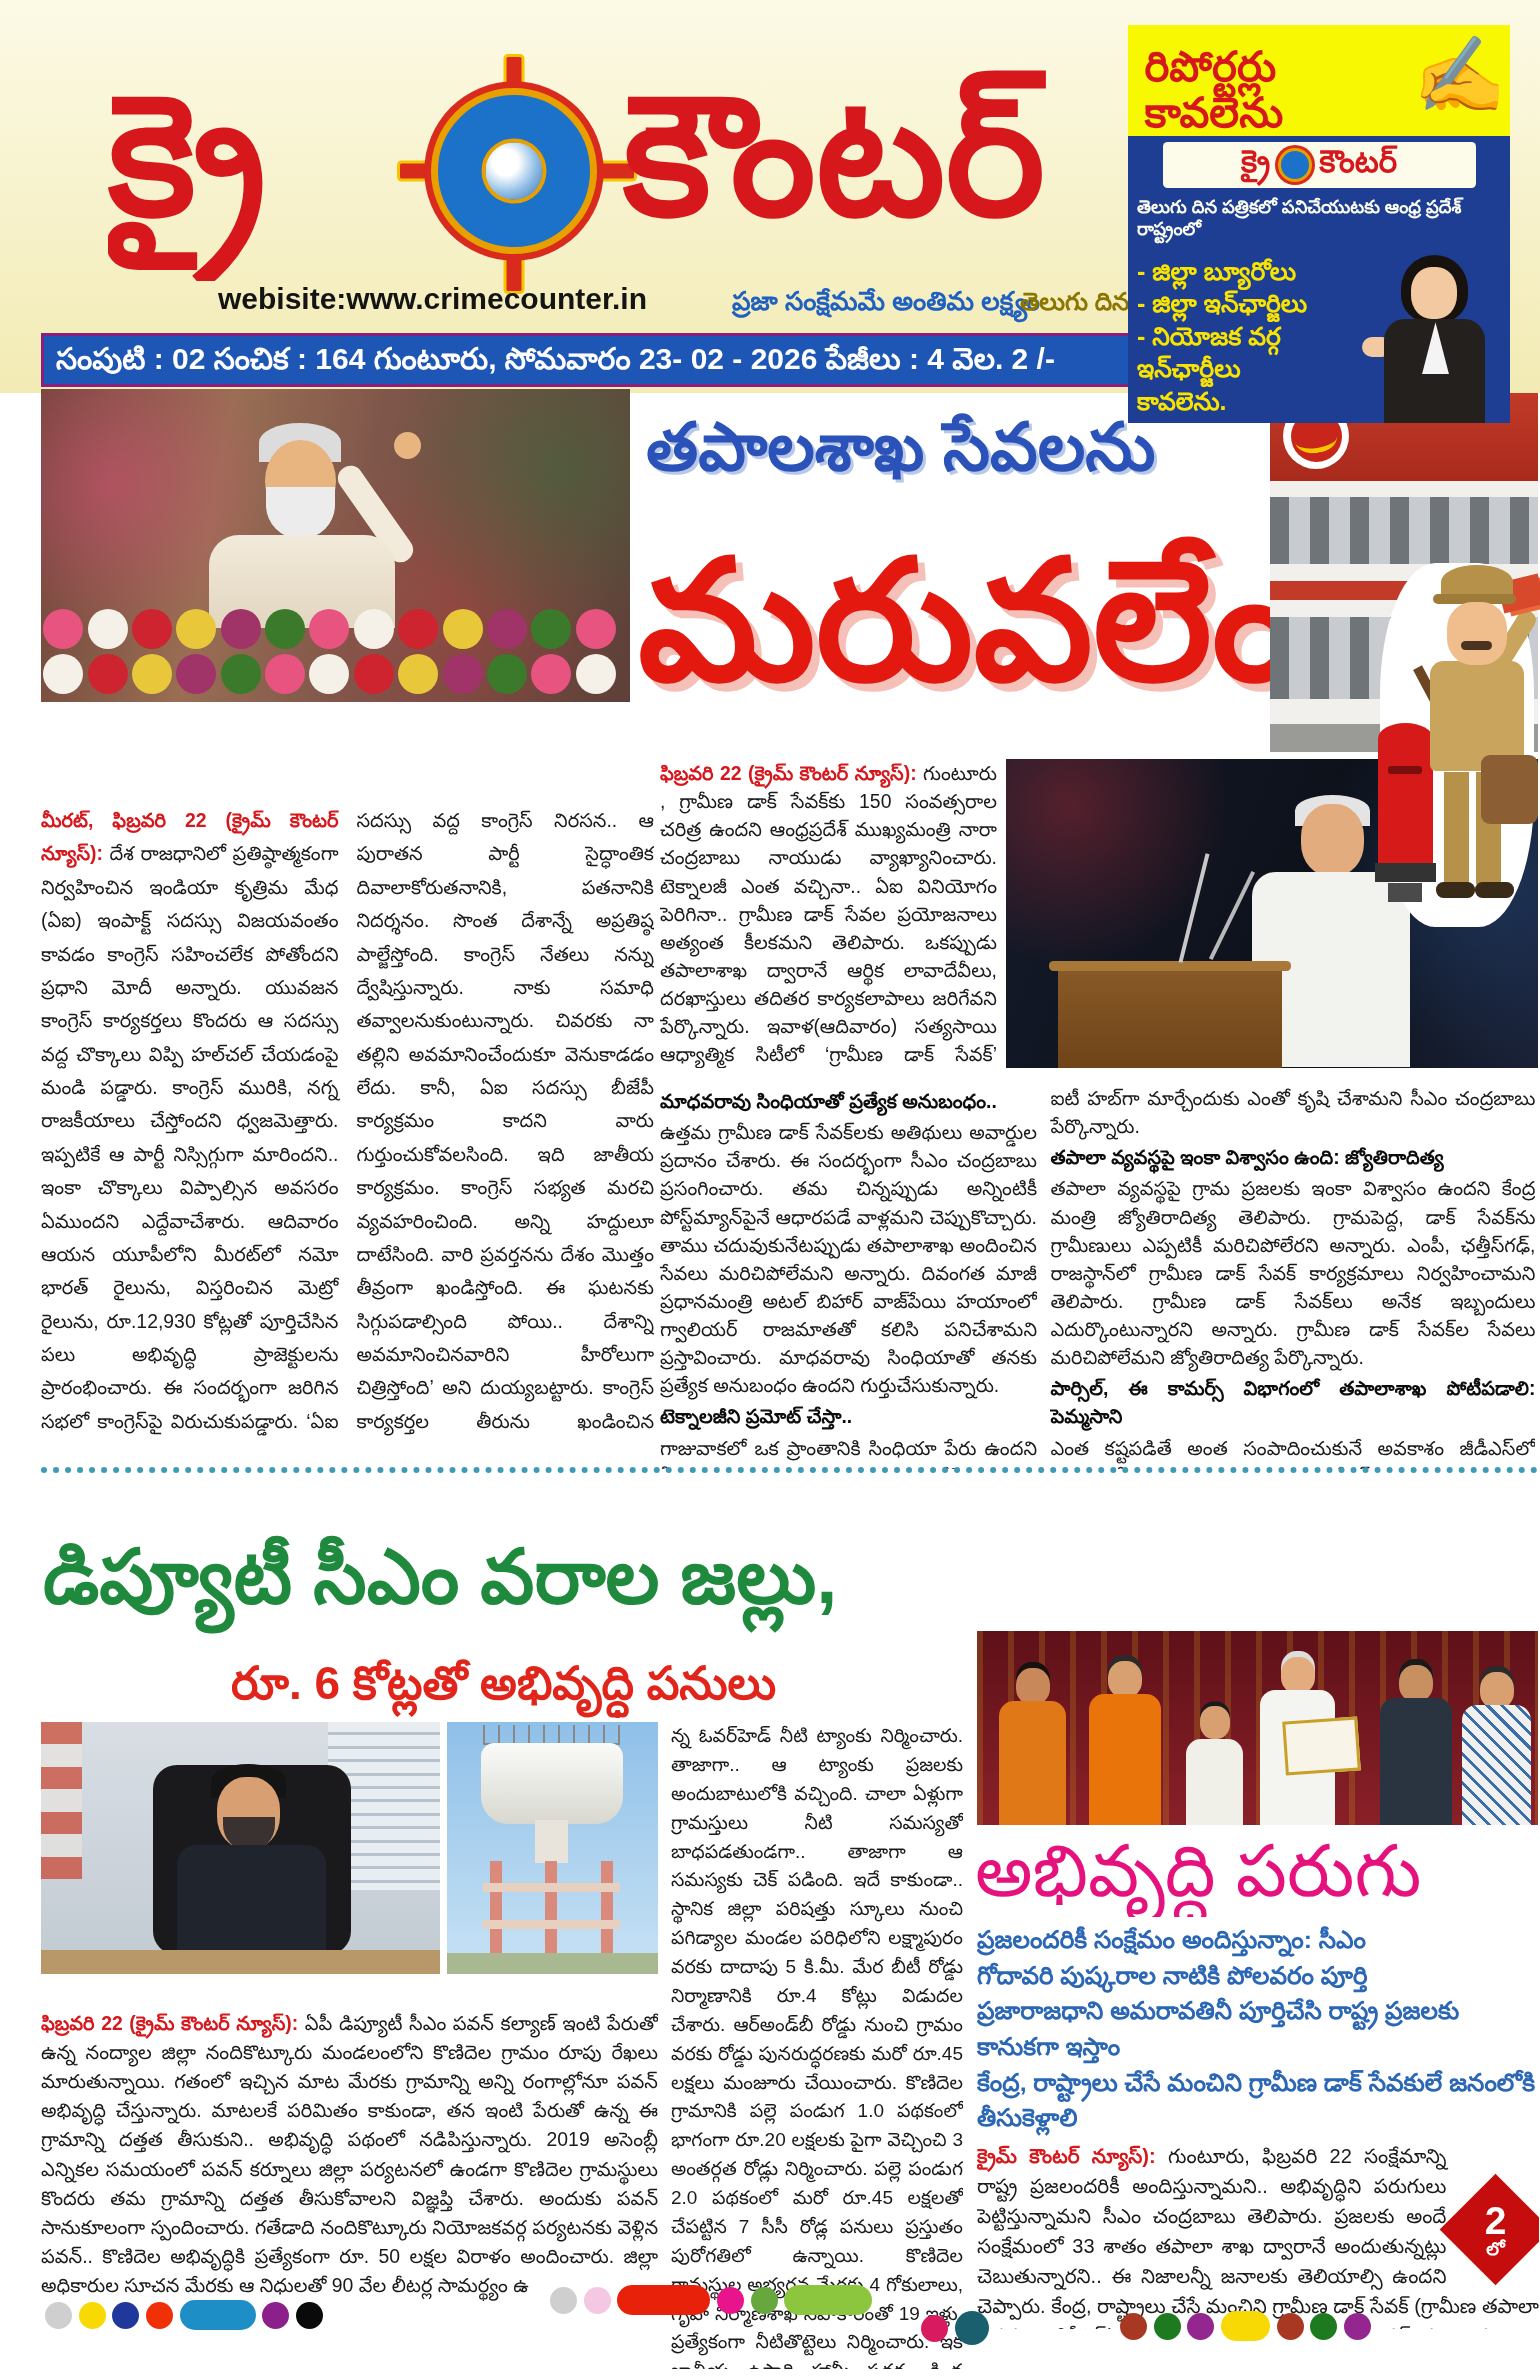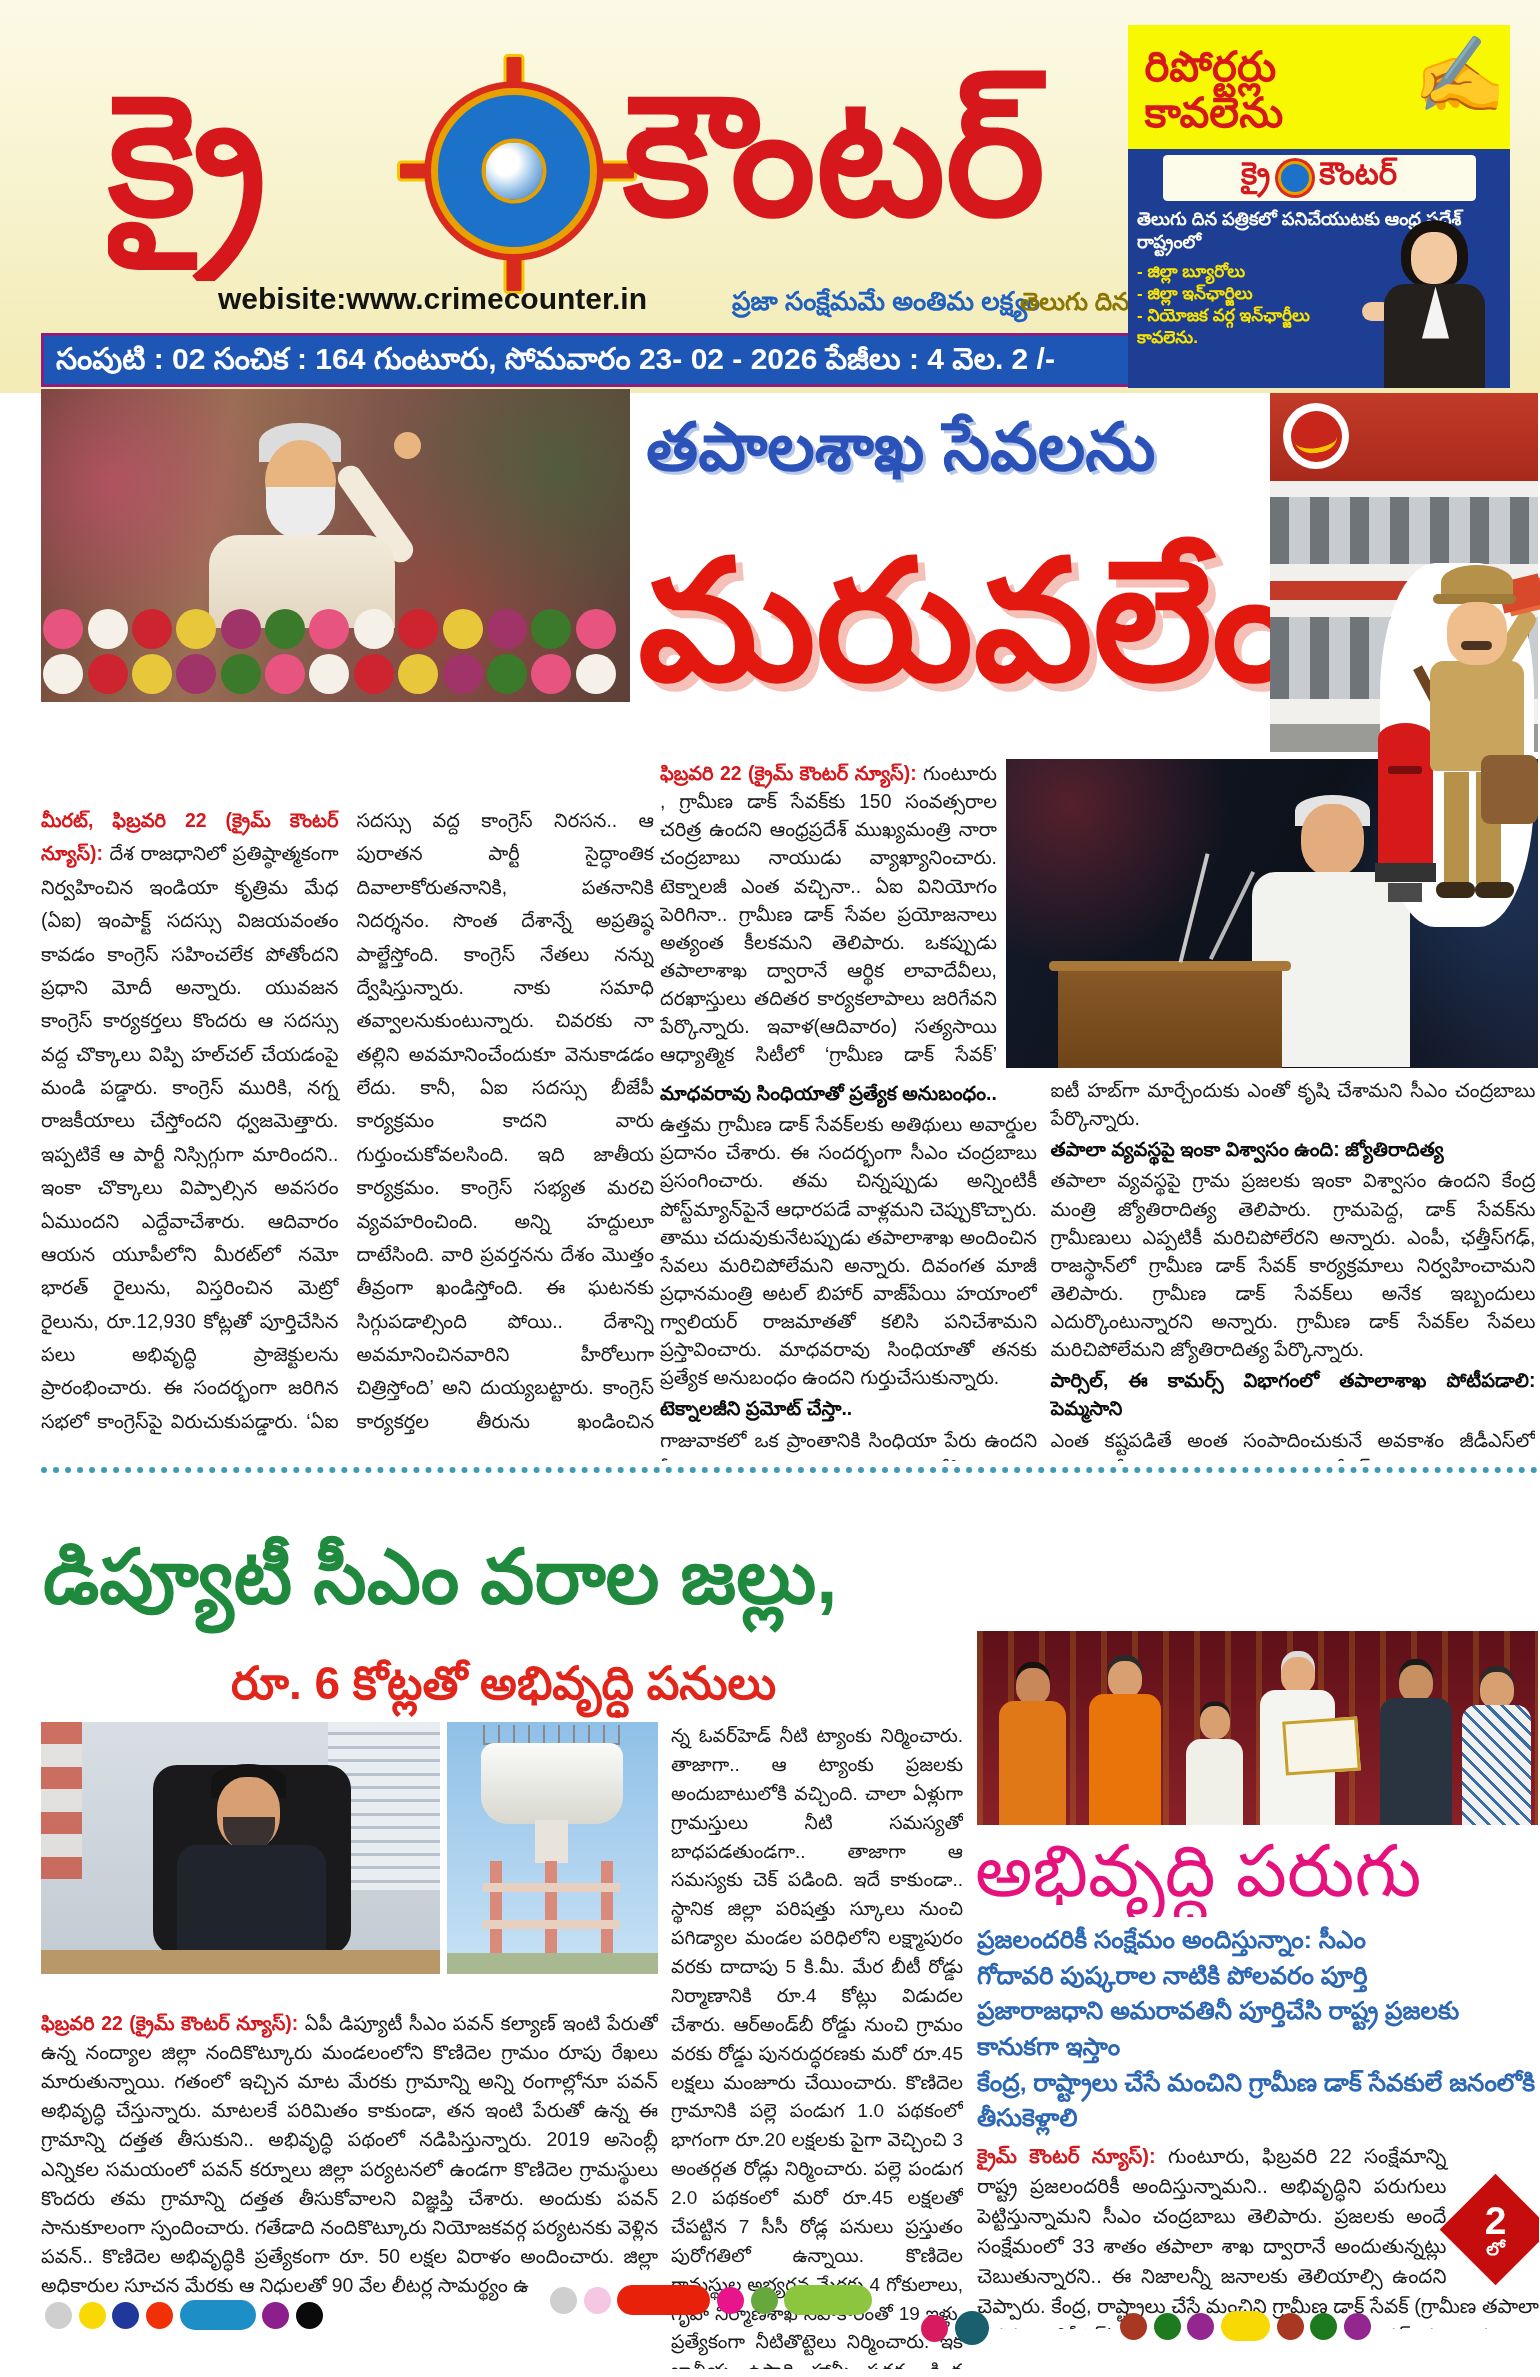--- a/index.html
+++ b/index.html
@@ -36,21 +36,21 @@
   .ad-head{height:124px;background:#F8F803;position:relative;color:#D6181D;font-weight:bold;
            font-size:42px;line-height:1.1;padding:19.4px 89px 0 16.4px;box-sizing:border-box;}
   .ad-pen{position:absolute;right:3px;top:13.4px;font-size:75px;color:#1c1c1c;line-height:1;}
   .ad-body{flex:1;background:#1D3E92;position:relative;padding:6px 9px;box-sizing:border-box;}
   .ad-chip{width:313px;margin:0 auto;background:#FDFBEA;border-radius:4.5px;height:46px;
            display:flex;align-items:center;justify-content:center;gap:7.5px;}
   .chip-txt{color:#D6181D;font-weight:bold;font-size:31px;white-space:nowrap;}
   .chip-target{width:28px;height:28px;border-radius:50%;background:#1B72C8;border:3.7px solid #E8A000;
                box-shadow:0 0 0 3px #D92A1E;}
   .ad-intro{color:#FDFDF2;font-size:18px;font-weight:bold;margin-top:7.5px;line-height:1.25;width:100%;}
-  .ad-list{margin-top:8px;color:#F8E400;font-weight:bold;font-size:17px;line-height:1.3;width:62%;}
+  .ad-list{margin-top:14px;color:#F8E400;font-weight:bold;font-size:25px;line-height:1.3;width:62%;}
   .ad-woman{position:absolute;right:6px;bottom:0;width:142px;height:168px;}
   .w-hair{position:absolute;left:39px;top:0;width:67px;height:67px;border-radius:50% 50% 40% 40%;background:#17120e;}
   .w-face{position:absolute;left:49px;top:12px;width:46px;height:52px;border-radius:45%;background:#F2C9A0;}
   .w-body{position:absolute;left:22.4px;top:64px;width:101px;height:104px;border-radius:21px 21px 0 0;background:#23201e;}
   .w-shirt{position:absolute;left:60px;top:67px;width:27px;height:52px;background:#f4f4f4;
            clip-path:polygon(50% 0,100% 100%,0 100%);}
   .w-hand{position:absolute;left:0;top:82px;width:30px;height:19.4px;border-radius:10.4px;background:#F2C9A0;}
   .ad-foot{height:75px;background:#fff;text-align:center;padding-top:3px;box-sizing:border-box;}
   .ad-contact{color:#2050A8;font-size:18.6px;font-weight:bold;}
   .ad-phone{color:#E3180F;font-size:45px;font-weight:bold;line-height:1.05;letter-spacing:2.2px;}
@@ -144,21 +144,21 @@
   .photo-cb::before{content:"";position:absolute;inset:0;
       background:radial-gradient(circle at 12% 15%,rgba(150,40,50,.5),transparent 30%),
                  radial-gradient(circle at 90% 40%,rgba(40,80,140,.45),transparent 35%);}
   .cbp-hair{position:absolute;left:289px;top:36px;width:75px;height:31px;border-radius:50% 50% 0 0;background:#E4E4E4;}
   .cbp-head{position:absolute;left:295px;top:45px;width:63px;height:72px;border-radius:45%;background:#E2AC7E;}
   .cbp-shirt{position:absolute;left:246px;top:113px;width:158px;height:195px;border-radius:24px 24px 0 0;background:#F2F2EE;}
   .cbp-podium{position:absolute;left:52px;bottom:0;width:224px;height:103px;background:linear-gradient(#8A5A28,#6E4418);}
   .cbp-podtop{position:absolute;left:43px;bottom:97px;width:242px;height:10.4px;border-radius:4.5px;background:#A87838;}
   .cbp-mic1{position:absolute;left:186px;bottom:104px;width:3.7px;height:112px;background:#C8C8C8;transform:rotate(14deg);}
   .cbp-mic2{position:absolute;left:224px;bottom:104px;width:3.7px;height:97px;background:#B8B8B8;transform:rotate(26deg);}
-  .cb-row2{display:flex;gap:13.4px;margin-top:8px;align-items:flex-end;}
+  .cb-row2{display:flex;gap:13.4px;margin-top:16px;align-items:flex-end;}
   .cb-colA{width:377px;height:385px;overflow:hidden;font-size:19.4px;line-height:1.45;}
   .cb-colB{width:485px;height:385px;overflow:hidden;font-size:19.4px;line-height:1.45;}
 
   
   .hr-dots{left:41px;top:1467px;width:1497px;height:0;border-top:6px dotted #3E9BB5;}
 
   
   .dep-headline{left:43px;top:1510px;width:921px;height:134px;font-size:76px;line-height:134px;
       font-weight:bold;color:#1F8A3D;white-space:nowrap;}
   .dep-subheadline{left:43px;top:1649px;width:921px;height:69px;font-size:46px;line-height:69px;

